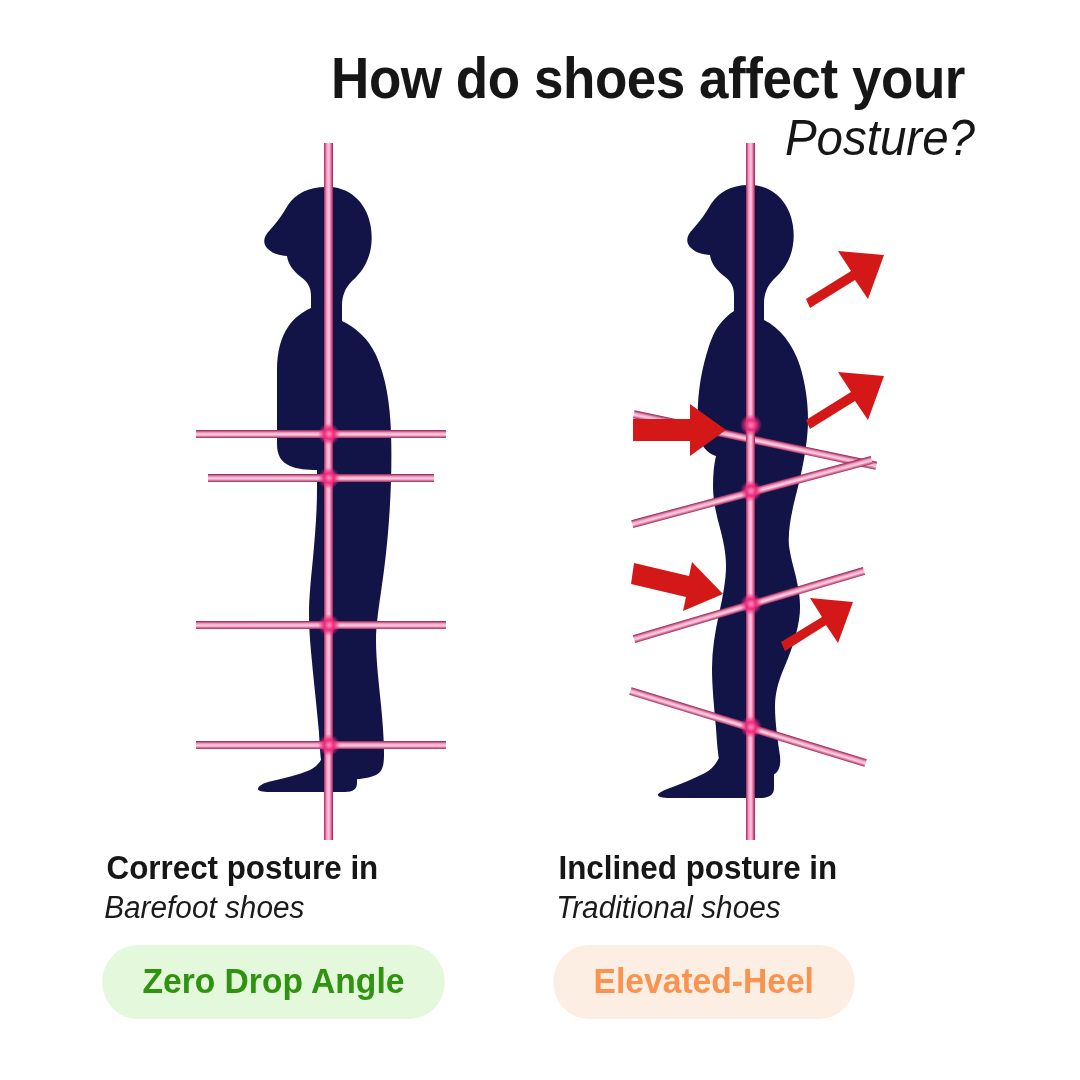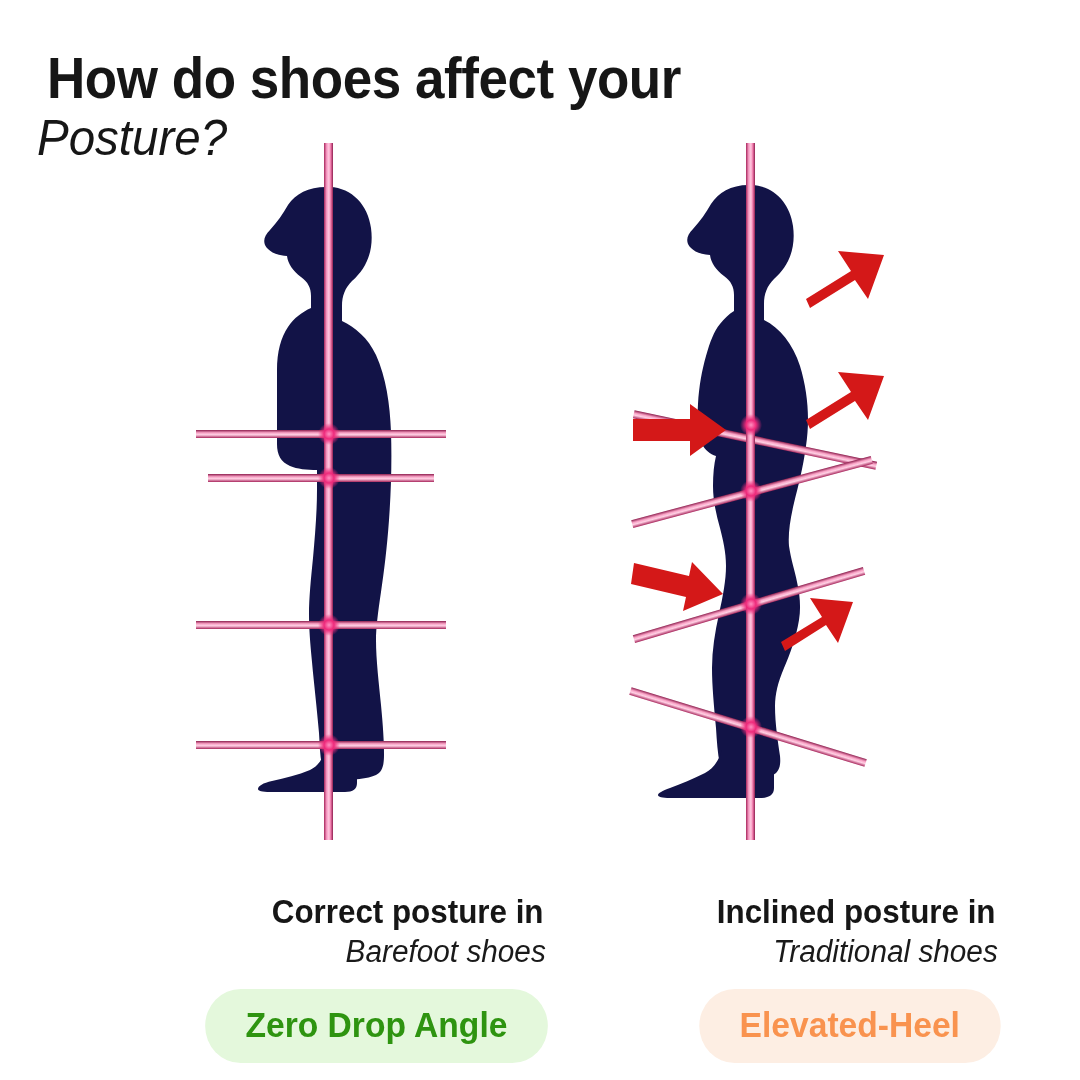--- a/index.html
+++ b/index.html
@@ -7,21 +7,21 @@
     width:1080px;height:1080px;
     background:#ffffff;
     font-family:"Liberation Sans", sans-serif;
     overflow:hidden;
     position:relative;
   }
   #canvas{position:relative;width:1080px;height:1080px;}
 
   
   .title-block{
-    position:absolute;left:0;top:48px;width:1000px;text-align:left;margin-left:12px;
+    position:absolute;left:0;top:48px;width:1000px;text-align:right;
   }
   .title-line1{
     font-family:"Liberation Sans", sans-serif;
     font-weight:bold;
     font-size:57px;
     line-height:60px;
     letter-spacing:-0.5px;
     color:#161616;
     transform:scaleX(0.93);
     transform-origin:center;
@@ -36,21 +36,21 @@
     transform:scaleX(0.95);
     transform-origin:center;
     margin-top:2px;
   }
 
   
   .figures{position:absolute;left:0;top:0;width:1080px;height:860px;}
   .fig-svg{position:absolute;left:0;top:0;width:1080px;height:860px;}
 
   
-  .caption-col{position:absolute;width:460px;text-align:right;margin-top:44px;}
+  .caption-col{position:absolute;width:460px;text-align:left;}
   .caption-col.left{left:95px;top:848px;}
   .caption-col.right{left:547px;top:848px;}
   .cap-line1{
     font-weight:bold;font-size:33px;line-height:40px;color:#161616;
     transform:scaleX(0.95);transform-origin:center;
   }
   .cap-line2{
     font-style:italic;font-weight:400;font-size:31px;line-height:38px;color:#1a1a1a;
     transform:scaleX(0.96);transform-origin:center;margin-top:1px;
   }

